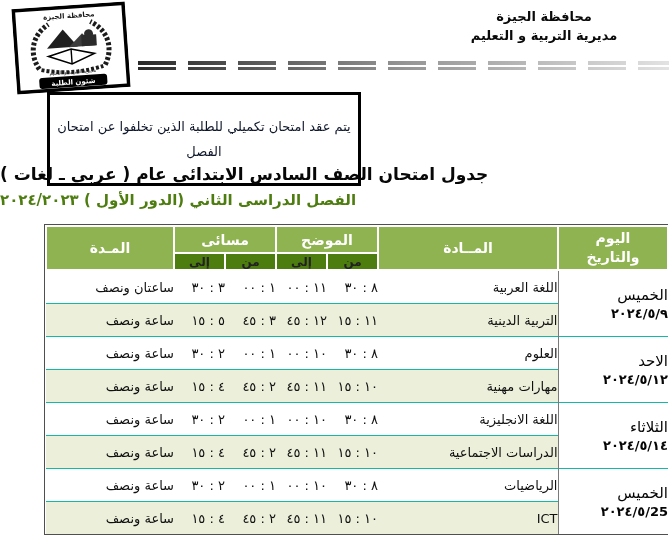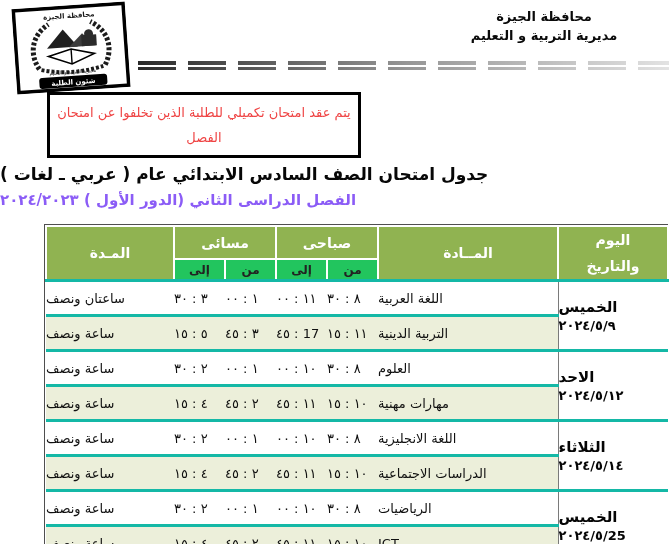--- a/index.html
+++ b/index.html
@@ -15,50 +15,50 @@
   }
   .hr-stripes{position:absolute;top:61px;left:88px;right:3px;height:10px;z-index:1;}
   .hr-stripes .b1{height:4px;background:repeating-linear-gradient(to right,#161616 0 38px,transparent 38px 50px);}
   .hr-stripes .b2{height:3px;margin-top:2px;background:repeating-linear-gradient(to right,#161616 0 38px,transparent 38px 50px);}
   .hr-stripes .fade{position:absolute;inset:0;background:linear-gradient(to right,rgba(255,255,255,0) 0%,rgba(255,255,255,.55) 55%,rgba(255,255,255,.88) 100%);}
   .emblem-wrap{position:absolute;left:14px;top:5px;width:114px;height:86px;transform:rotate(-4deg);z-index:3;}
   
   .notice-box{
     position:absolute;left:47px;top:92px;width:296px;
     border:3px solid #000;background:#fff;direction:rtl;
-    text-align:center;font-size:13px;line-height:25px;padding:5px 6px;color:#ef4444;
+    text-align:center;font-size:13px;line-height:25px;padding:19px 6px;color:#0f172a;
   }
   
   .title-block{position:absolute;top:164px;left:0;width:672px;text-align:left;direction:rtl;}
   .title-line1{font-size:17px;font-weight:bold;color:#070707;}
-  .title-line2{font-size:15px;font-weight:bold;margin-top:7px;color:#8b5cf6;}
+  .title-line2{font-size:15px;font-weight:bold;margin-top:7px;color:#4d7c0f;}
   
   .exam-table-wrap{position:absolute;left:44px;top:224px;width:622px;border:1.5px solid #4f4f4f;background:#fff;}
   table.exam{border-collapse:collapse;table-layout:fixed;width:100%;direction:rtl;}
   table.exam th{
     background:#90B351;color:#fff;font-weight:bold;font-size:14px;
     border:2px solid #fff;padding:0;height:25px;
   }
   table.exam tr.subhead th{
-    background:#22c55e;color:#222;font-size:12px;font-weight:bold;height:15px;
-  }
-  .th-day-inner{display:inline-block;width:70px;line-height:26px;text-align:center;}
+    background:#4d7c0f;color:#222;font-size:12px;font-weight:bold;height:15px;
+  }
+  .th-day-inner{display:inline-block;width:70px;line-height:19px;text-align:center;}
   table.exam td{
-    border-top:3px solid #14b8a6;text-align:left;vertical-align:middle;
+    border-top:1px solid #14b8a6;text-align:right;vertical-align:middle;
     height:32px;font-size:13px;padding:0;color:#101010;background:#fff;
   }
   table.exam tr.alt td{background:#ECEFDA;}
   td.time-cell{font-weight:normal;font-size:13px;letter-spacing:1px;}
   td.subject-cell{font-size:13px;}
   td.duration-cell{font-size:13px;}
   td.day-cell{
     background:#fff !important;border-left:1px solid #7a7a7a;
     font-weight:bold;
   }
-  .day-name{font-size:15px;font-weight:bold;color:#050505;}
+  .day-name{font-size:15px;font-weight:normal;color:#050505;}
   .day-date{font-size:13px;font-weight:bold;margin-top:2px;color:#050505;}
 </style>
 </head>
 <body>
 
 <div class="emblem-wrap">
   <svg width="114" height="86" viewBox="0 0 114 86" xmlns="http://www.w3.org/2000/svg">
     <rect x="2" y="2" width="110" height="82" fill="#ffffff" stroke="#000000" stroke-width="3.5"></rect>
     <text x="57" y="13" font-size="7" text-anchor="middle" fill="#1a1a1a" font-weight="bold">محافظة الجيزة</text>
     <path d="M24,62 C15,47 18,28 36,18" fill="none" stroke="#1c1c1c" stroke-width="5" stroke-dasharray="3 2"></path>
@@ -107,21 +107,21 @@
       <col style="width:51px">
         <col style="width:51px">
       <col style="width:51px">
         <col style="width:51px">
       <col style="width:128px">
     </colgroup>
     <thead>
       <tr>
         <th rowspan="2"><span class="th-day-inner">اليوم والتاريخ</span></th>
         <th rowspan="2">المــادة</th>
-        <th colspan="2">صباحى</th>
+        <th colspan="2">الموضح</th>
         <th colspan="2">مسائى</th>
         <th rowspan="2">المـدة</th>
       </tr>
       <tr class="subhead">
         <th>من</th>
         <th>إلى</th>
         <th>من</th>
         <th>إلى</th>
       </tr>
     </thead>
@@ -135,21 +135,21 @@
         <td class="subject-cell">اللغة العربية</td>
         <td class="time-cell">٨ : ٣٠</td>
         <td class="time-cell">١١ : ٠٠</td>
         <td class="time-cell">١ : ٠٠</td>
         <td class="time-cell">٣ : ٣٠</td>
         <td class="duration-cell">ساعتان ونصف</td>
       </tr>
       <tr class="alt">
         <td class="subject-cell">التربية الدينية</td>
         <td class="time-cell">١١ : ١٥</td>
-        <td class="time-cell">17 : ٤٥</td>
+        <td class="time-cell">١٢ : ٤٥</td>
         <td class="time-cell">٣ : ٤٥</td>
         <td class="time-cell">٥ : ١٥</td>
         <td class="duration-cell">ساعة ونصف</td>
       </tr>
 
       <tr>
         <td rowspan="2" class="day-cell">
           <div class="day-name">الاحد</div>
           <div class="day-date"><span dir="ltr">٢٠٢٤/٥/١٢</span></div>
         </td>

